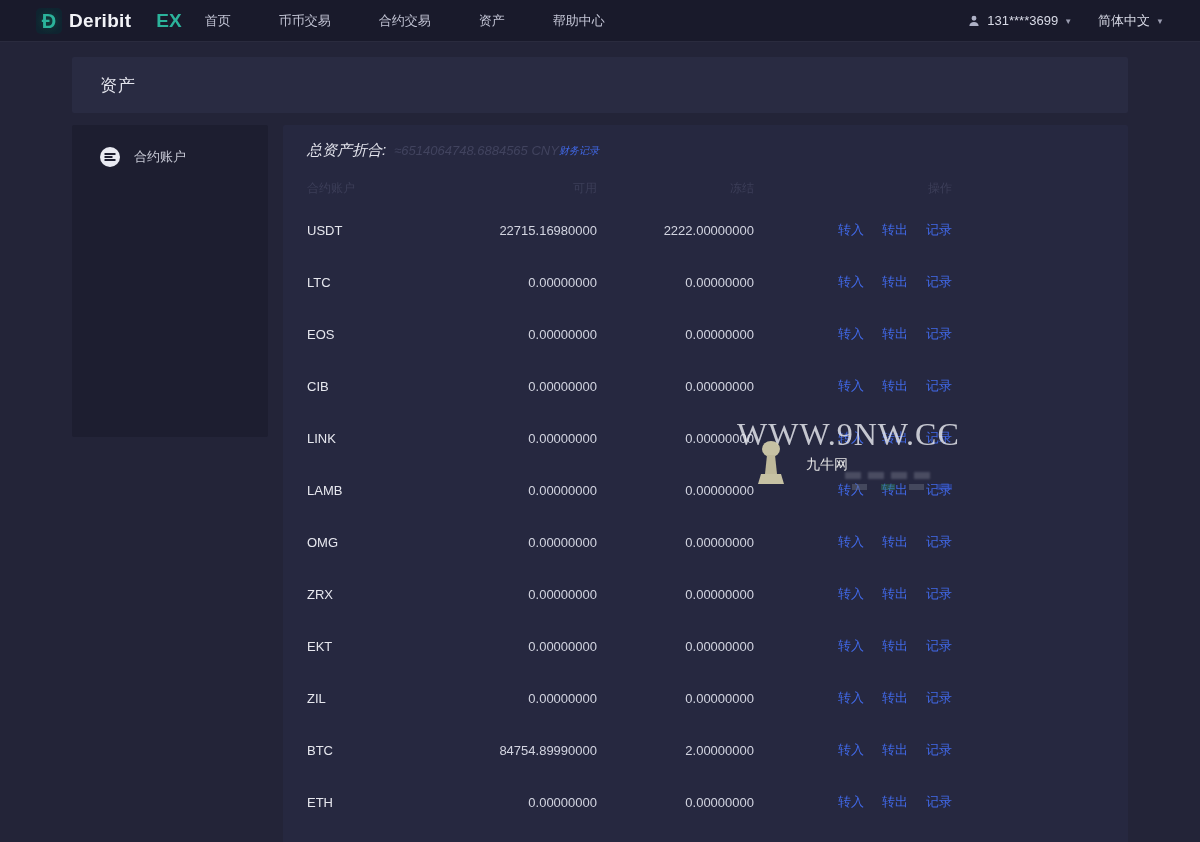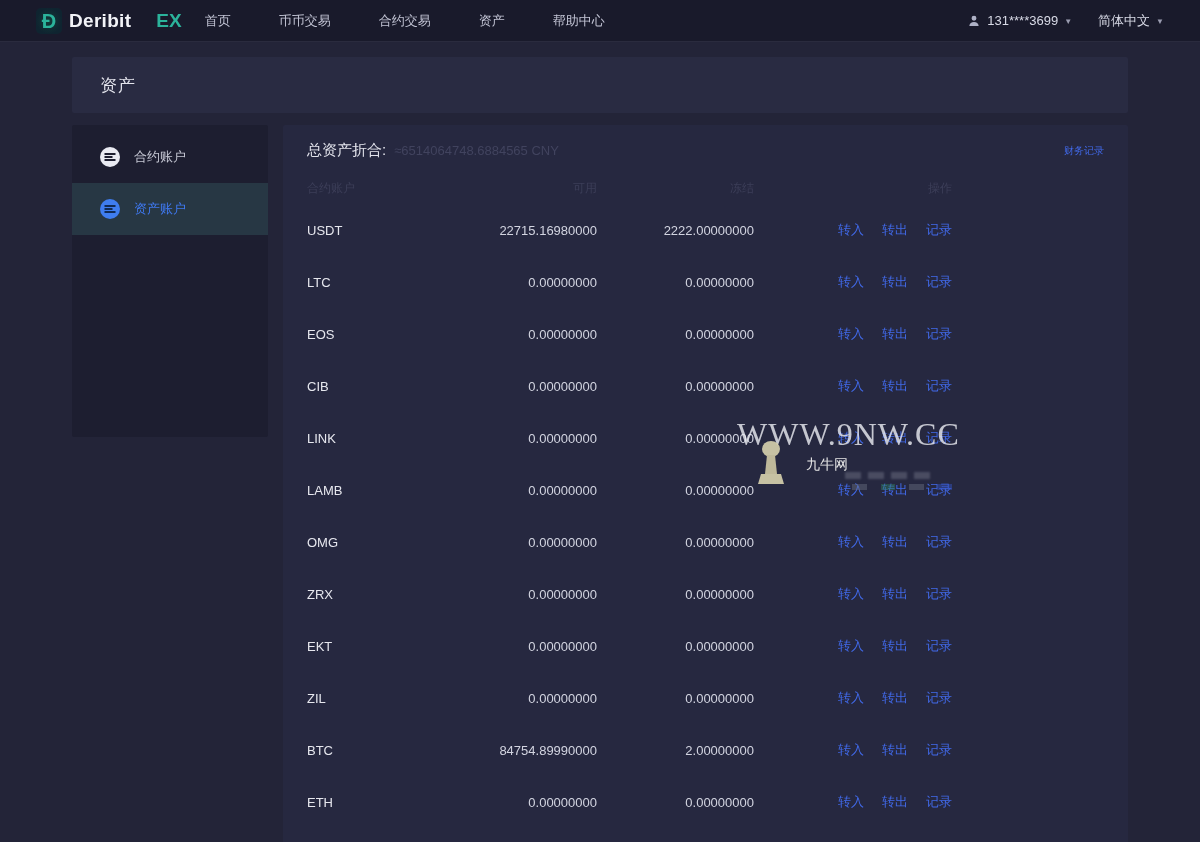--- a/index.html
+++ b/index.html
@@ -54,21 +54,21 @@
     height:52px;display:flex;align-items:center;gap:12px;padding:0 26px;cursor:pointer;
     font-size:13px;color:#c6c8d4;
   }
   .side-item.active{background:#273744;color:var(--sidebar-active-blue);}
   .coin-icon{width:24px;height:24px;flex:none;}
   
   .panel{
     flex:1;background:#262840;border-radius:2px;min-height:780px;
     padding:16px 24px 30px 24px;
   }
-  .panel-head{display:flex;align-items:center;justify-content:space-between;}
+  .panel-head{display:flex;align-items:center;justify-content:flex-start;font-style:italic;}
   .total-wrap{display:flex;align-items:baseline;gap:8px;}
   .total-label{font-size:15px;color:#e3e4ec;}
   .total-value{font-size:13px;color:#41435e;}
   .records-link{font-size:10px;color:var(--link-blue);text-decoration:none;cursor:pointer;}
   
   .asset-table{margin-top:12px;width:645px;}
   .t-head{
     display:grid;grid-template-columns:150px 140px 157px 198px;
     height:32px;align-items:center;font-size:12px;color:#3c3e58;
   }
@@ -139,27 +139,20 @@
   <div class="content">
 
     <aside class="sidebar">
       <div class="side-item">
         <svg class="coin-icon" viewBox="0 0 24 24">
           <circle cx="12" cy="12" r="10" fill="#e9eaf2"></circle>
           <path d="M6.5 9h11M6.5 12h8M6.5 15h11" stroke="#1d1e30" stroke-width="2" fill="none"></path>
         </svg>
         <span>合约账户</span>
       </div>
-      <div class="side-item active">
-        <svg class="coin-icon" viewBox="0 0 24 24">
-          <circle cx="12" cy="12" r="10" fill="#3f7df0"></circle>
-          <path d="M6.5 9h11M6.5 12h8M6.5 15h11" stroke="#102a55" stroke-width="2" fill="none"></path>
-        </svg>
-        <span>资产账户</span>
-      </div>
     </aside>
 
     <section class="panel">
       <div class="panel-head">
         <div class="total-wrap">
           <span class="total-label">总资产折合:</span>
           <span class="total-value">≈6514064748.6884565 CNY</span>
         </div>
         <a class="records-link">财务记录</a>
       </div>

